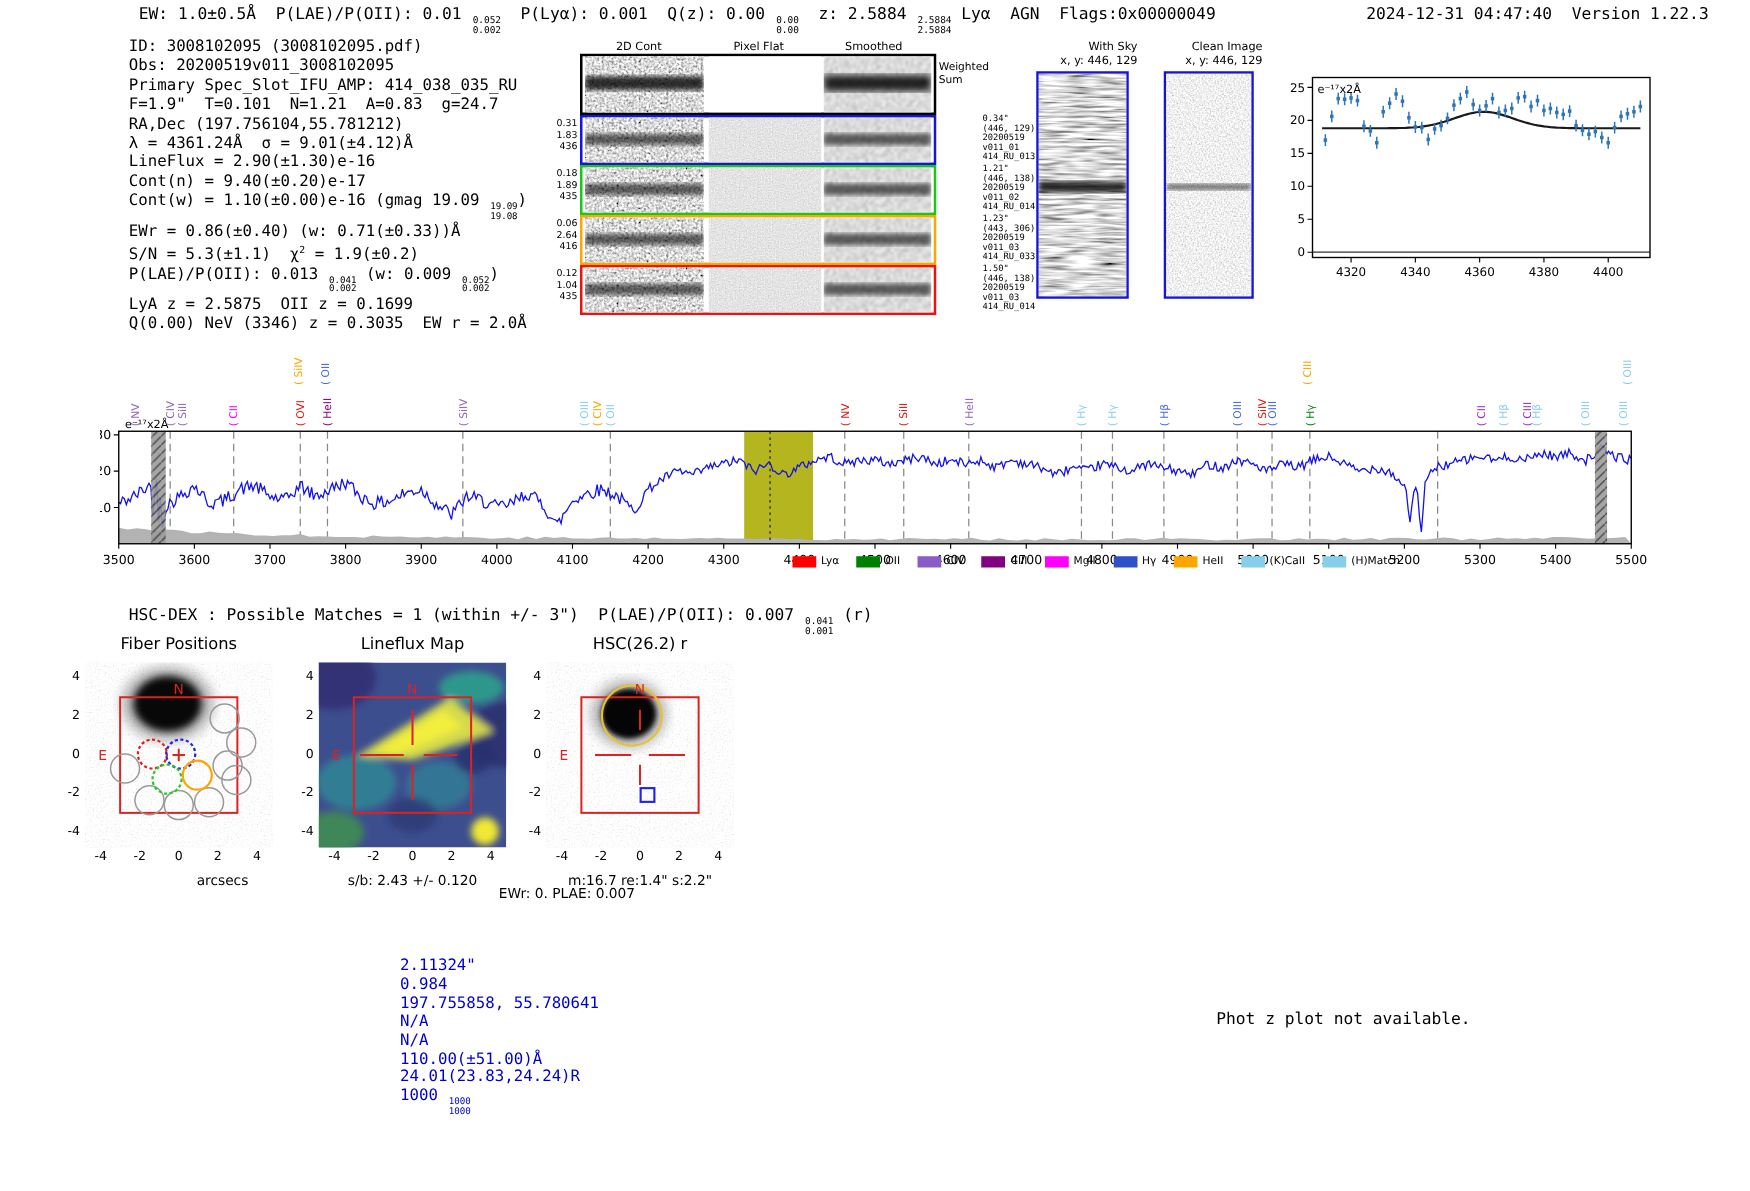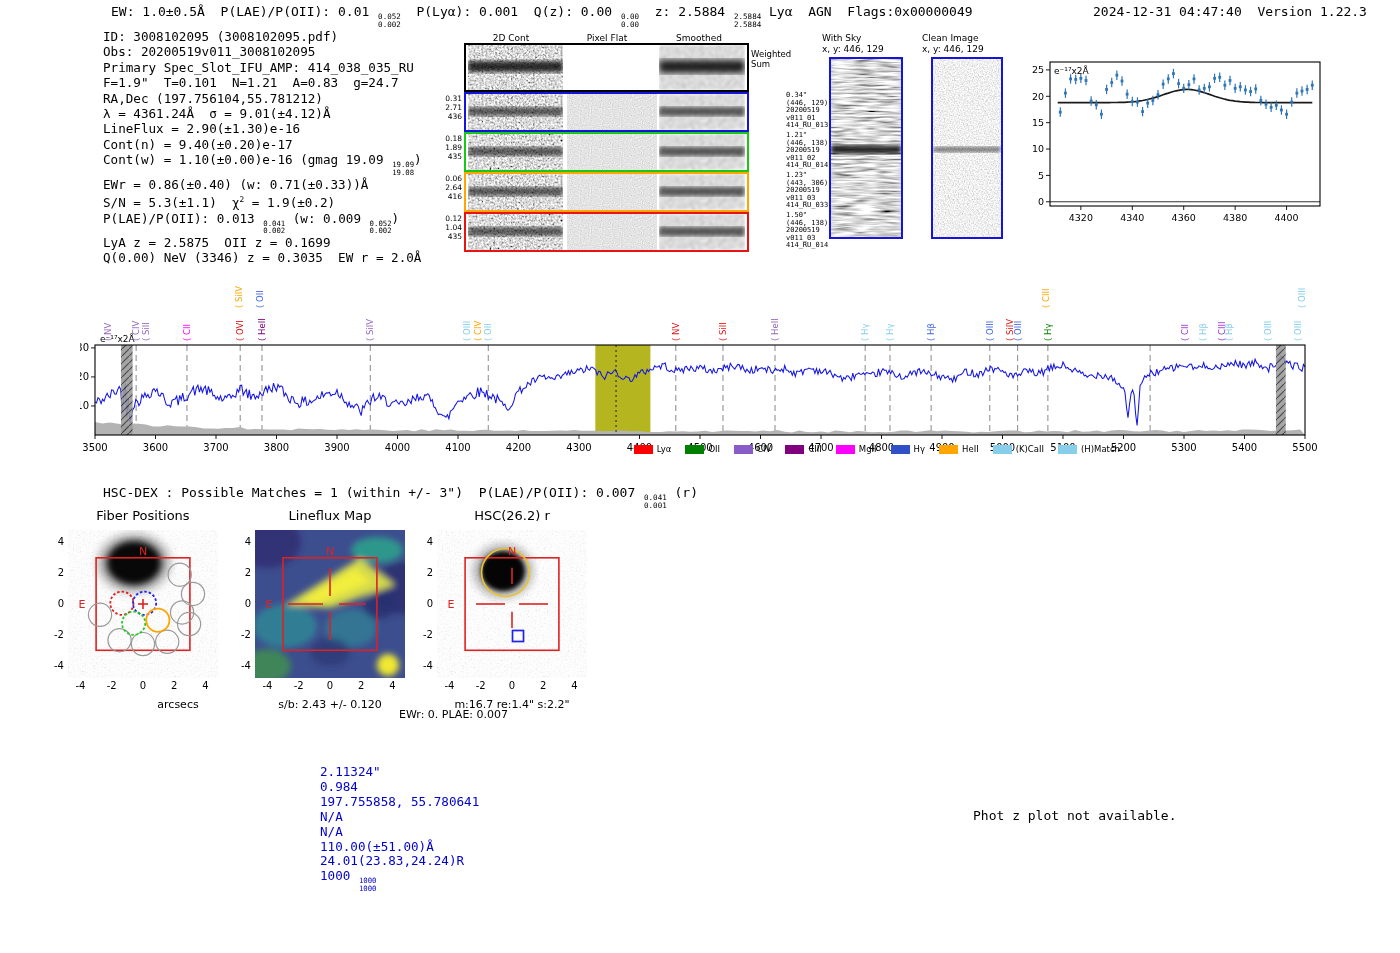--- a/index.html
+++ b/index.html
@@ -14,21 +14,21 @@
   .frac{display:inline-flex;flex-direction:column;vertical-align:-3px;line-height:1.05;font-size:0.58em;margin-left:1px;}
   .frac span{display:block;}
   sup{font-size:0.62em;}
   
   .cut-hdr{position:absolute;top:33px;transform:translateX(-50%);font-size:9px;}
   .cut-row{position:absolute;left:464px;width:281px;}
   .cell{position:absolute;top:0;height:100%;}
   .cut-left{position:absolute;width:32px;text-align:right;font-size:7.5px;line-height:8.8px;font-family:"DejaVu Sans",sans-serif;}
   .cut-right{position:absolute;left:751px;font-size:7px;line-height:7.6px;}
   
-  .sky-title{position:absolute;text-align:left;font-size:9px;line-height:10.5px;}
+  .sky-title{position:absolute;text-align:right;font-size:9px;line-height:10.5px;}
   .sky-img{position:absolute;border:2px solid #1414dc;}
   
   #legend{position:absolute;left:420px;top:444px;width:700px;display:flex;justify-content:flex-end;
           gap:14px;align-items:center;font-size:8.5px;}
   .lg-it{display:flex;align-items:center;gap:4px;}
   .lg-sw{display:inline-block;width:19px;height:9px;}
   #hsc-line{left:68px;top:485px;font-size:13px;white-space:pre;position:absolute;}
   
   .panel{position:absolute;top:508px;width:200px;height:230px;}
   .p-title{position:absolute;left:28px;top:0;width:150px;text-align:center;font-size:13px;}
@@ -595,21 +595,21 @@
       <div class="p-ytick" style="top: 28.3333px;">4</div>
       <div class="p-xtick" style="left: 153.5px;">4</div>
     </div>
 
   <div id="match-values" class="mono"><div>2.11324"</div><div>0.984</div><div>197.755858, 55.780641</div><div>N/A</div><div>N/A</div><div>110.00(±51.00)Å</div><div>24.01(23.83,24.24)R</div><div>1000 <span class="frac"><span>1000</span><span>1000</span></span></div></div>
 
   <div id="photz-note" class="mono">Phot z plot not available.</div>
 
 <div class="cut-left abs" style="left: 430px; top: 95px;">
       <div>0.31</div>
-      <div>2.71</div>
+      <div>1.83</div>
       <div>436</div>
     </div>
     <div class="cut-right mono abs" style="top: 92px;">
       <div>0.34"</div>
       <div>(446, 129)</div>
       <div>20200519</div>
       <div>v011_01</div>
       <div>414_RU_013</div>
     </div>
     <div class="cut-left abs" style="left: 430px; top: 135px;">

